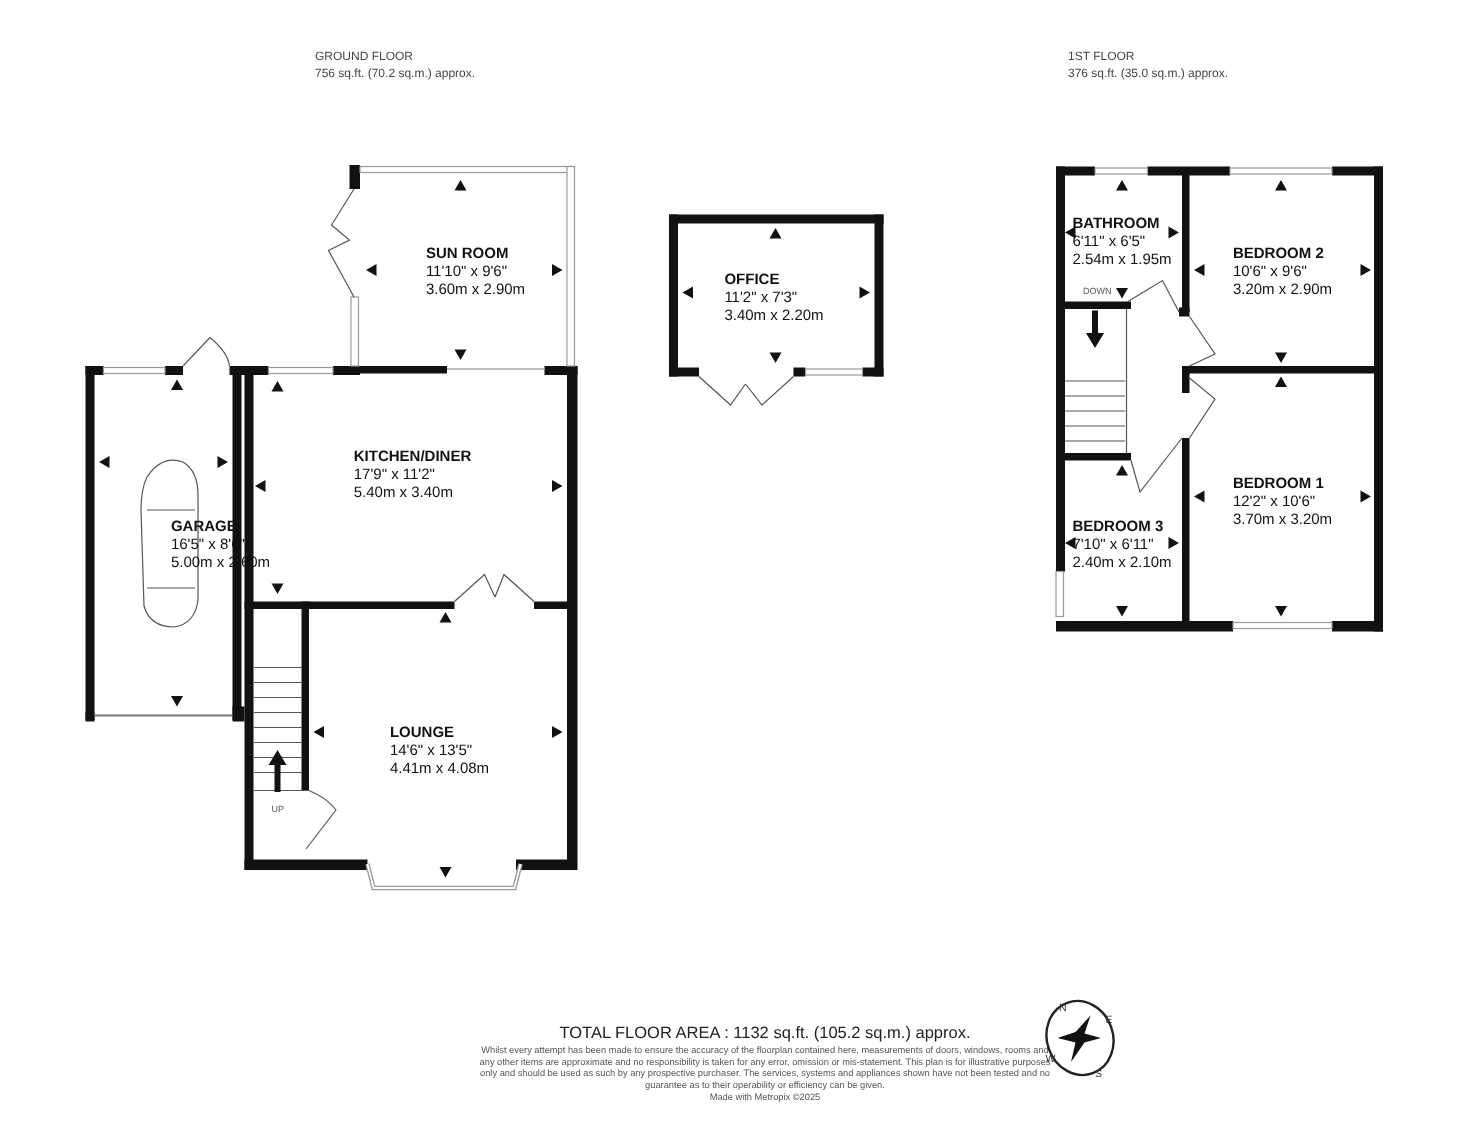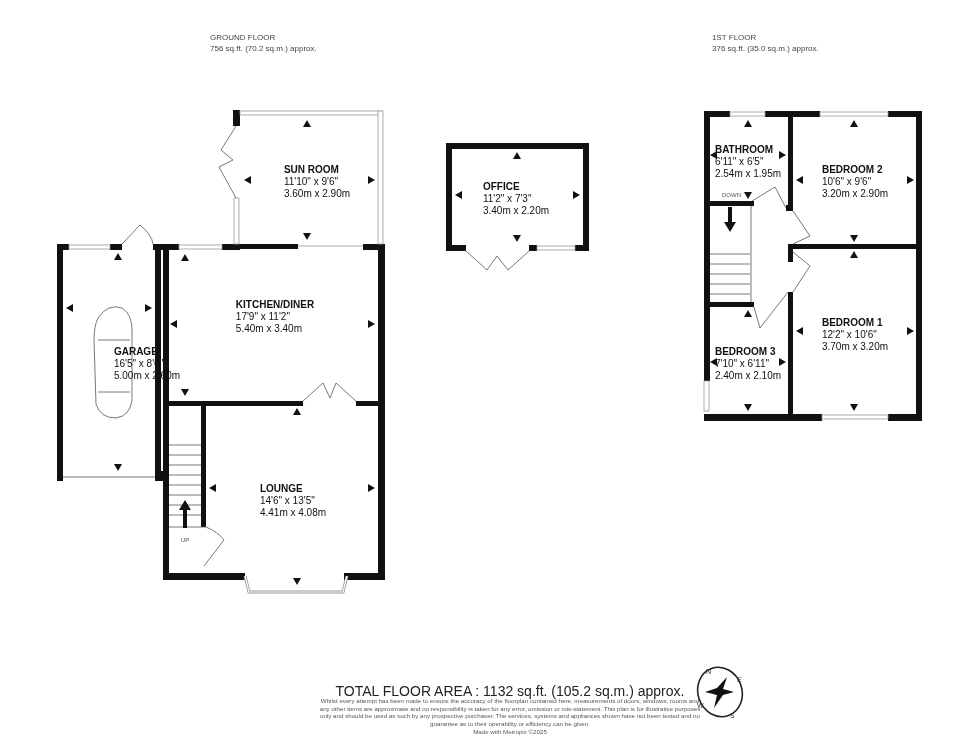--- a/index.html
+++ b/index.html
@@ -2,21 +2,21 @@
 <html><head>
 <meta charset="utf-8">
 <style>
   html, body { margin:0; padding:0; background:#ffffff; }
   body { width:980px; height:751px; position:relative; overflow:hidden; font-family:"Liberation Sans", sans-serif; color:#222; }
   .floor-head { position:absolute; text-align:left; font-size:8px; color:#444; line-height:11px; }
   .plan { position:absolute; left:0; top:0; }
   .room-label { position:absolute; font-size:10px; font-weight:bold; line-height:12px; color:#111; white-space:nowrap; transform:translateX(-50%); }
   .room-label span { display:block; }
   .small { position:absolute; font-size:6px; color:#555; }
-  .footer-total { position:absolute; left:300px; top:683px; width:420px; text-align:center; font-size:14px; color:#222; }
+  .footer-total { position:absolute; left:300px; top:683px; width:420px; text-align:center; font-size:11px; color:#222; }
   .footer-disclaimer { position:absolute; left:318px; top:697px; width:384px; text-align:center; font-size:6.2px; line-height:7.7px; color:#555; }
   .compass { position:absolute; left:692px; top:662px; }
 </style>
 </head>
 <body>
 
 <div class="floor-head" style="left:210px;top:32px;width:200px;">
   <div>GROUND FLOOR</div>
   <div>756 sq.ft. (70.2 sq.m.) approx.</div>
 </div>

